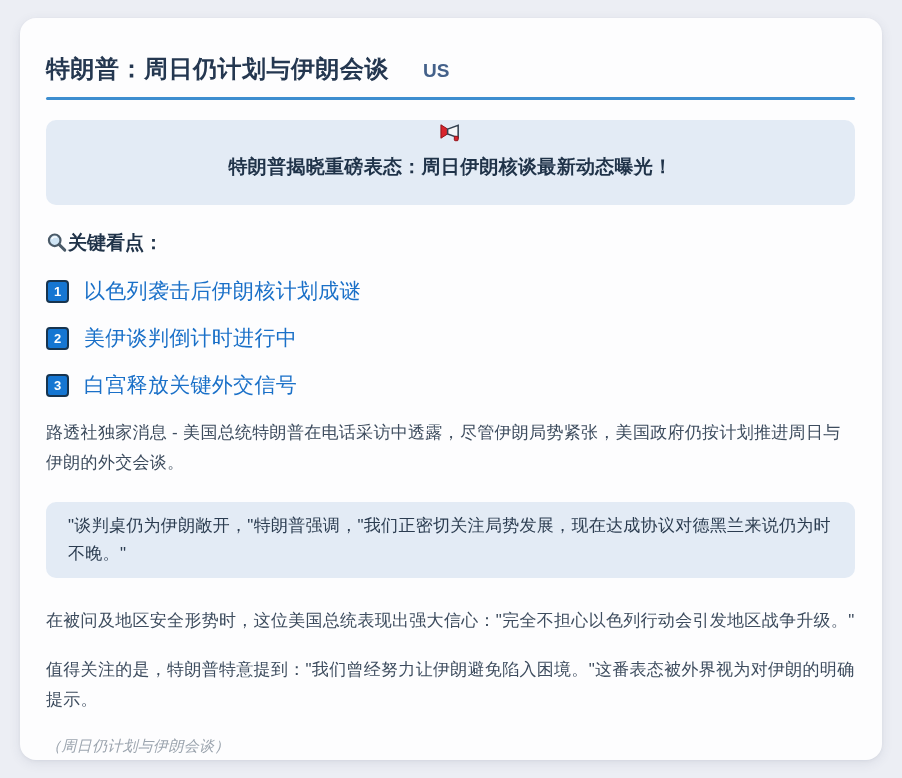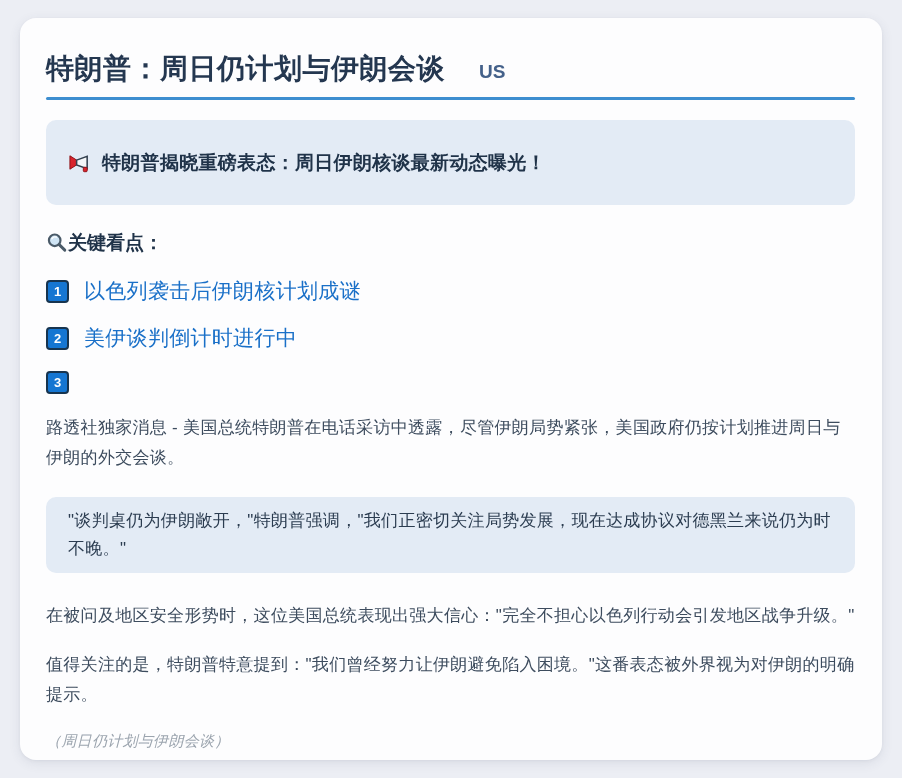--- a/index.html
+++ b/index.html
@@ -17,21 +17,21 @@
     border-radius: 16px;
     box-shadow: 0 3px 12px rgba(60,70,100,0.10), 0 1px 3px rgba(60,70,100,0.06);
     padding: 34px 27px 0 26px;
   }
   .title-row {
     display: flex;
     align-items: baseline;
     gap: 10px;
   }
   .title {
-    font-size: 28px;
+    font-size: 24px;
     font-weight: bold;
     color: #243750;
     line-height: 34px;
     letter-spacing: 0.5px;
   }
   .title-suffix {
     font-size: 19px;
     font-weight: bold;
     color: #44618a;
     margin-left: 24px;
@@ -44,20 +44,21 @@
   }
   .banner {
     margin-top: 20px;
     height: 85px;
     background: #e3ebf5;
     border-radius: 10px;
     display: flex;
     align-items: center;
     padding: 0 22px;
     gap: 11px;
+    flex-direction: column;
   }
   .banner-text {
     font-size: 19px;
     font-weight: bold;
     color: #203349;
     letter-spacing: 0.3px;
   }
   .section-heading {
     margin-top: 25px;
     display: flex;
@@ -167,20 +168,21 @@
     <div class="point">
       <span class="badge">1</span>
       <span class="point-text">以色列袭击后伊朗核计划成谜</span>
     </div>
     <div class="point">
       <span class="badge">2</span>
       <span class="point-text">美伊谈判倒计时进行中</span>
     </div>
     <div class="point">
       <span class="badge">3</span>
+      <span class="point-text">白宫释放关键外交信号</span>
     </div>
   </div>
 
   <p class="paragraph p1">路透社独家消息 - 美国总统特朗普在电话采访中透露，尽管伊朗局势紧张，美国政府仍按计划推进周日与伊朗的外交会谈。</p>
 
   <div class="quote">
     <span>"谈判桌仍为伊朗敞开，"特朗普强调，"我们正密切关注局势发展，现在达成协议对德黑兰来说仍为时不晚。"</span>
   </div>
 
   <p class="paragraph p2">在被问及地区安全形势时，这位美国总统表现出强大信心："完全不担心以色列行动会引发地区战争升级。"</p>

